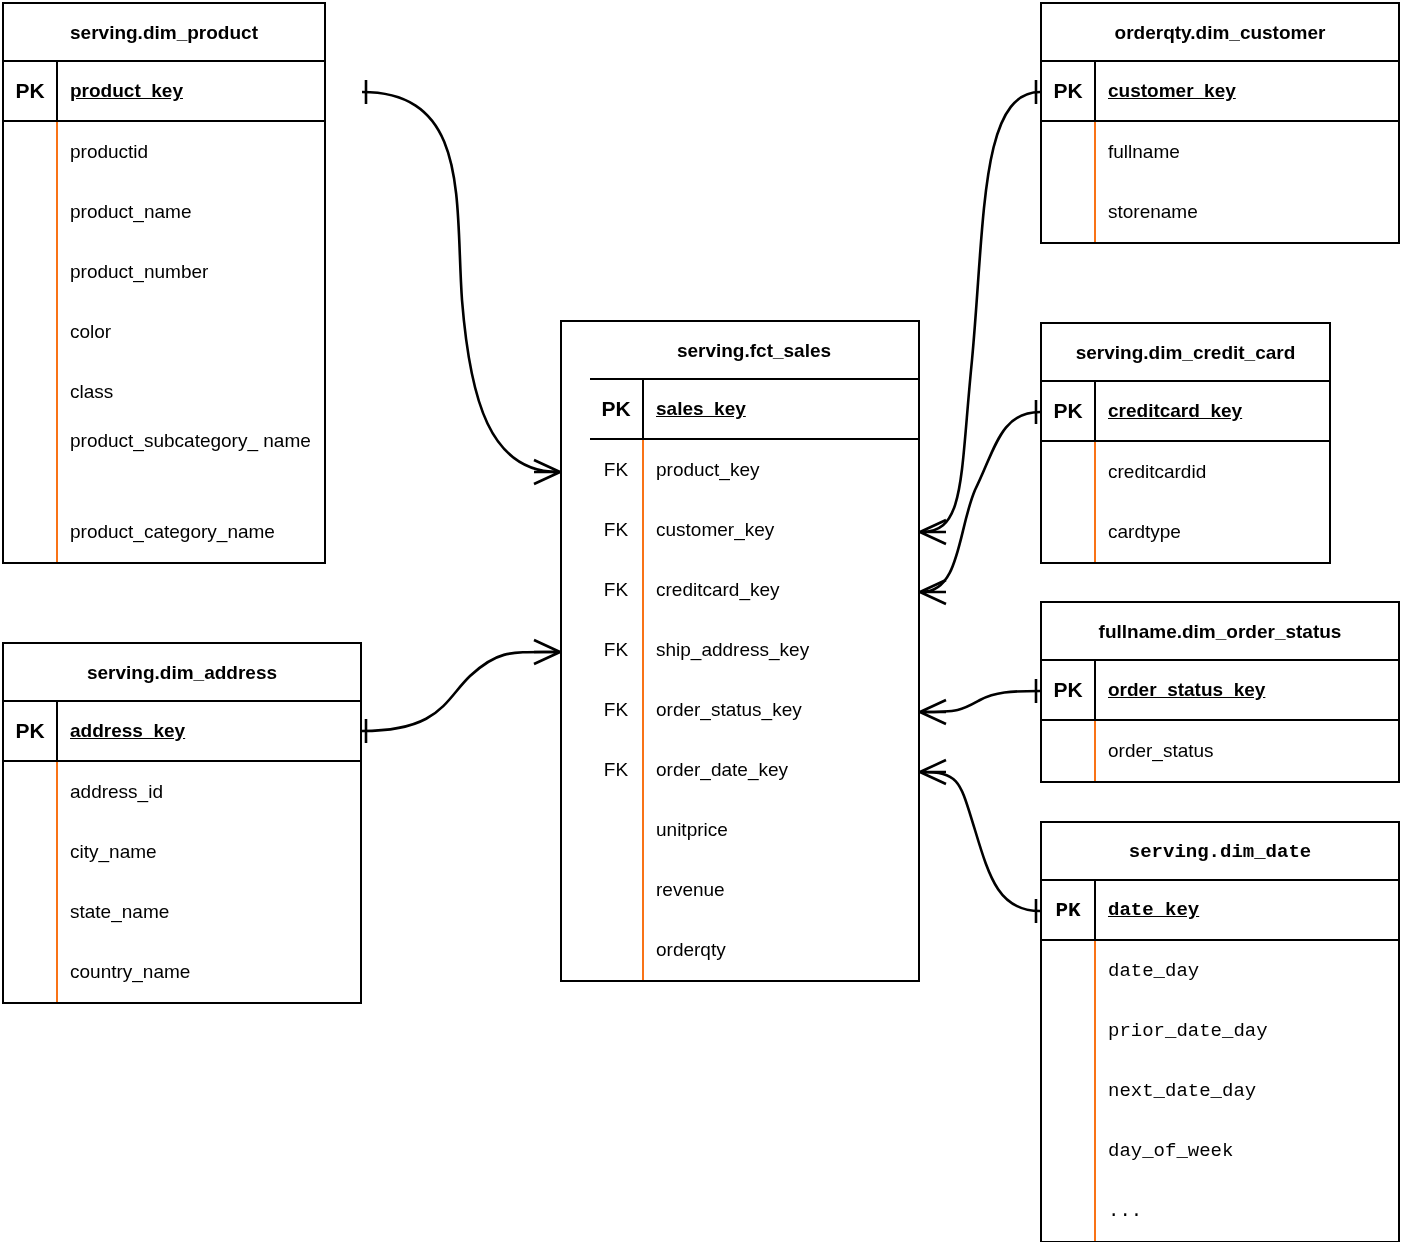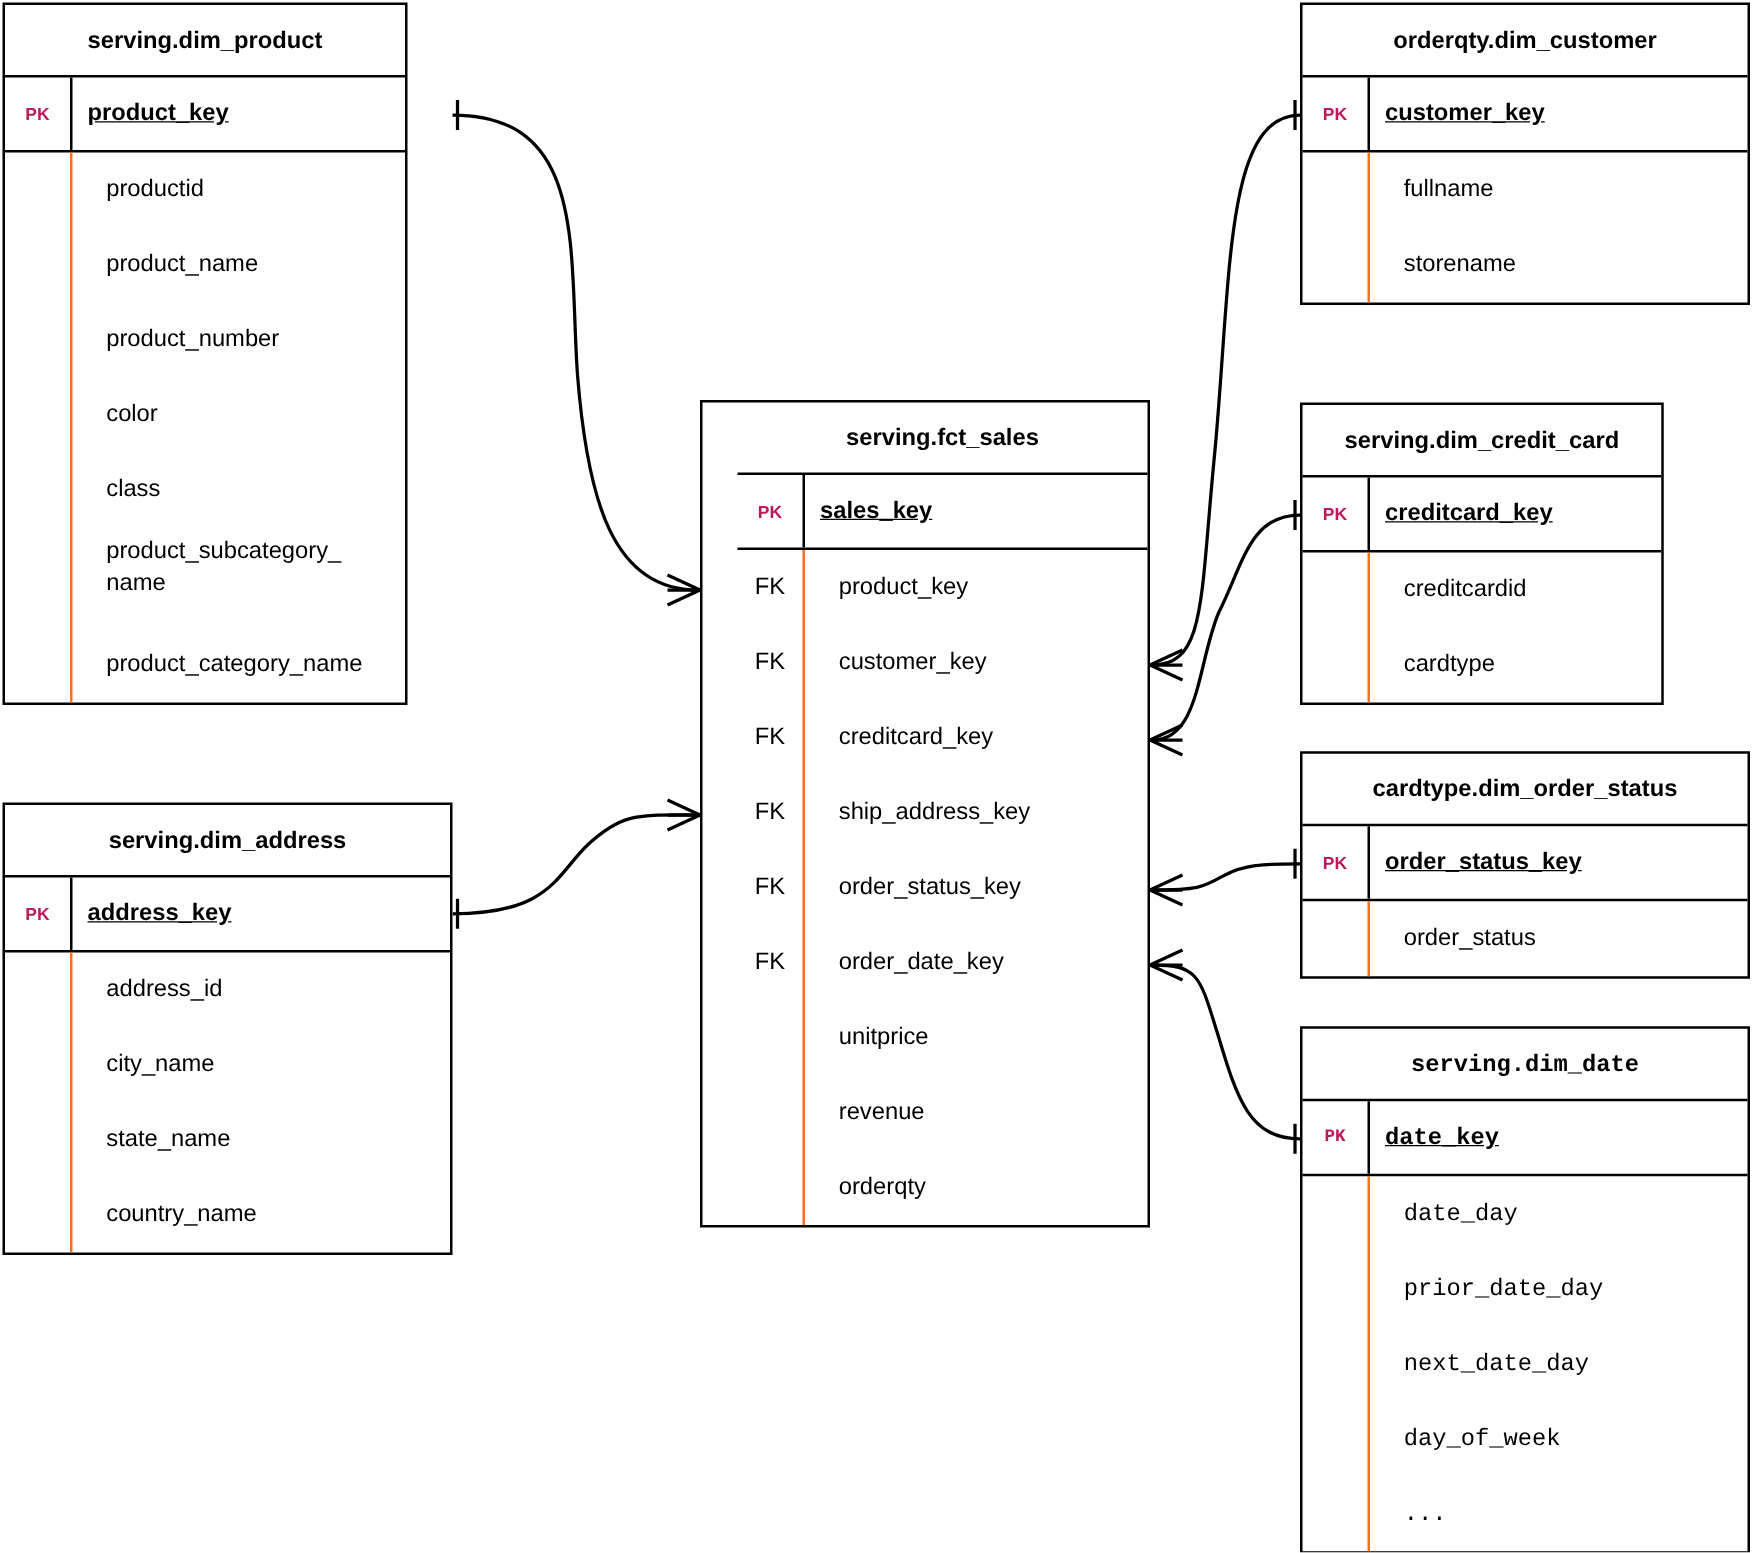--- a/index.html
+++ b/index.html
@@ -41,22 +41,22 @@
   }
   .pk-gutter {
     width: 54px;
     min-width: 54px;
     border-right: 2px solid #000000;
     box-sizing: border-box;
     display: flex;
     align-items: center;
     justify-content: center;
     font-weight: bold;
-    font-size: 14px;
-    color: #be185d;
+    font-size: 21px;
+    color: #000000;
   }
   .pk-name {
     flex: 1;
     display: flex;
     align-items: center;
     padding-left: 12px;
     font-weight: bold;
     font-size: 19px;
     color: #000000;
     box-sizing: border-box;
@@ -89,21 +89,20 @@
   }
   .attr-col .acell {
     height: 60px;
     display: flex;
     align-items: center;
     padding-left: 12px;
     font-size: 19px;
     color: #000000;
     box-sizing: border-box;
     white-space: nowrap;
-    margin-left: 15px;
   }
   .attr-col .acell.tall {
     height: 80px;
     align-items: flex-start;
     padding-top: 6px;
     line-height: 26px;
     white-space: normal;
   }
   #links {
     position: absolute;
@@ -279,21 +278,21 @@
         <div class="gcell"></div>
       </div>
       <div class="attr-col">
         <div class="acell">creditcardid</div>
         <div class="acell">cardtype</div>
       </div>
     </div>
   </div>
 
   <div class="entity" style="left:1040px; top:601px; width:360px;">
-    <div class="ent-title">cardtype.dim_order_status</div>
+    <div class="ent-title">fullname.dim_order_status</div>
     <div class="pk-row">
       <div class="pk-gutter">PK</div>
       <div class="pk-name">
           <span class="u">order_status_key</span>
         </div>
     </div>
     <div class="body-rows">
       <div class="gutter-col">
         <div class="gcell"></div>
       </div>

